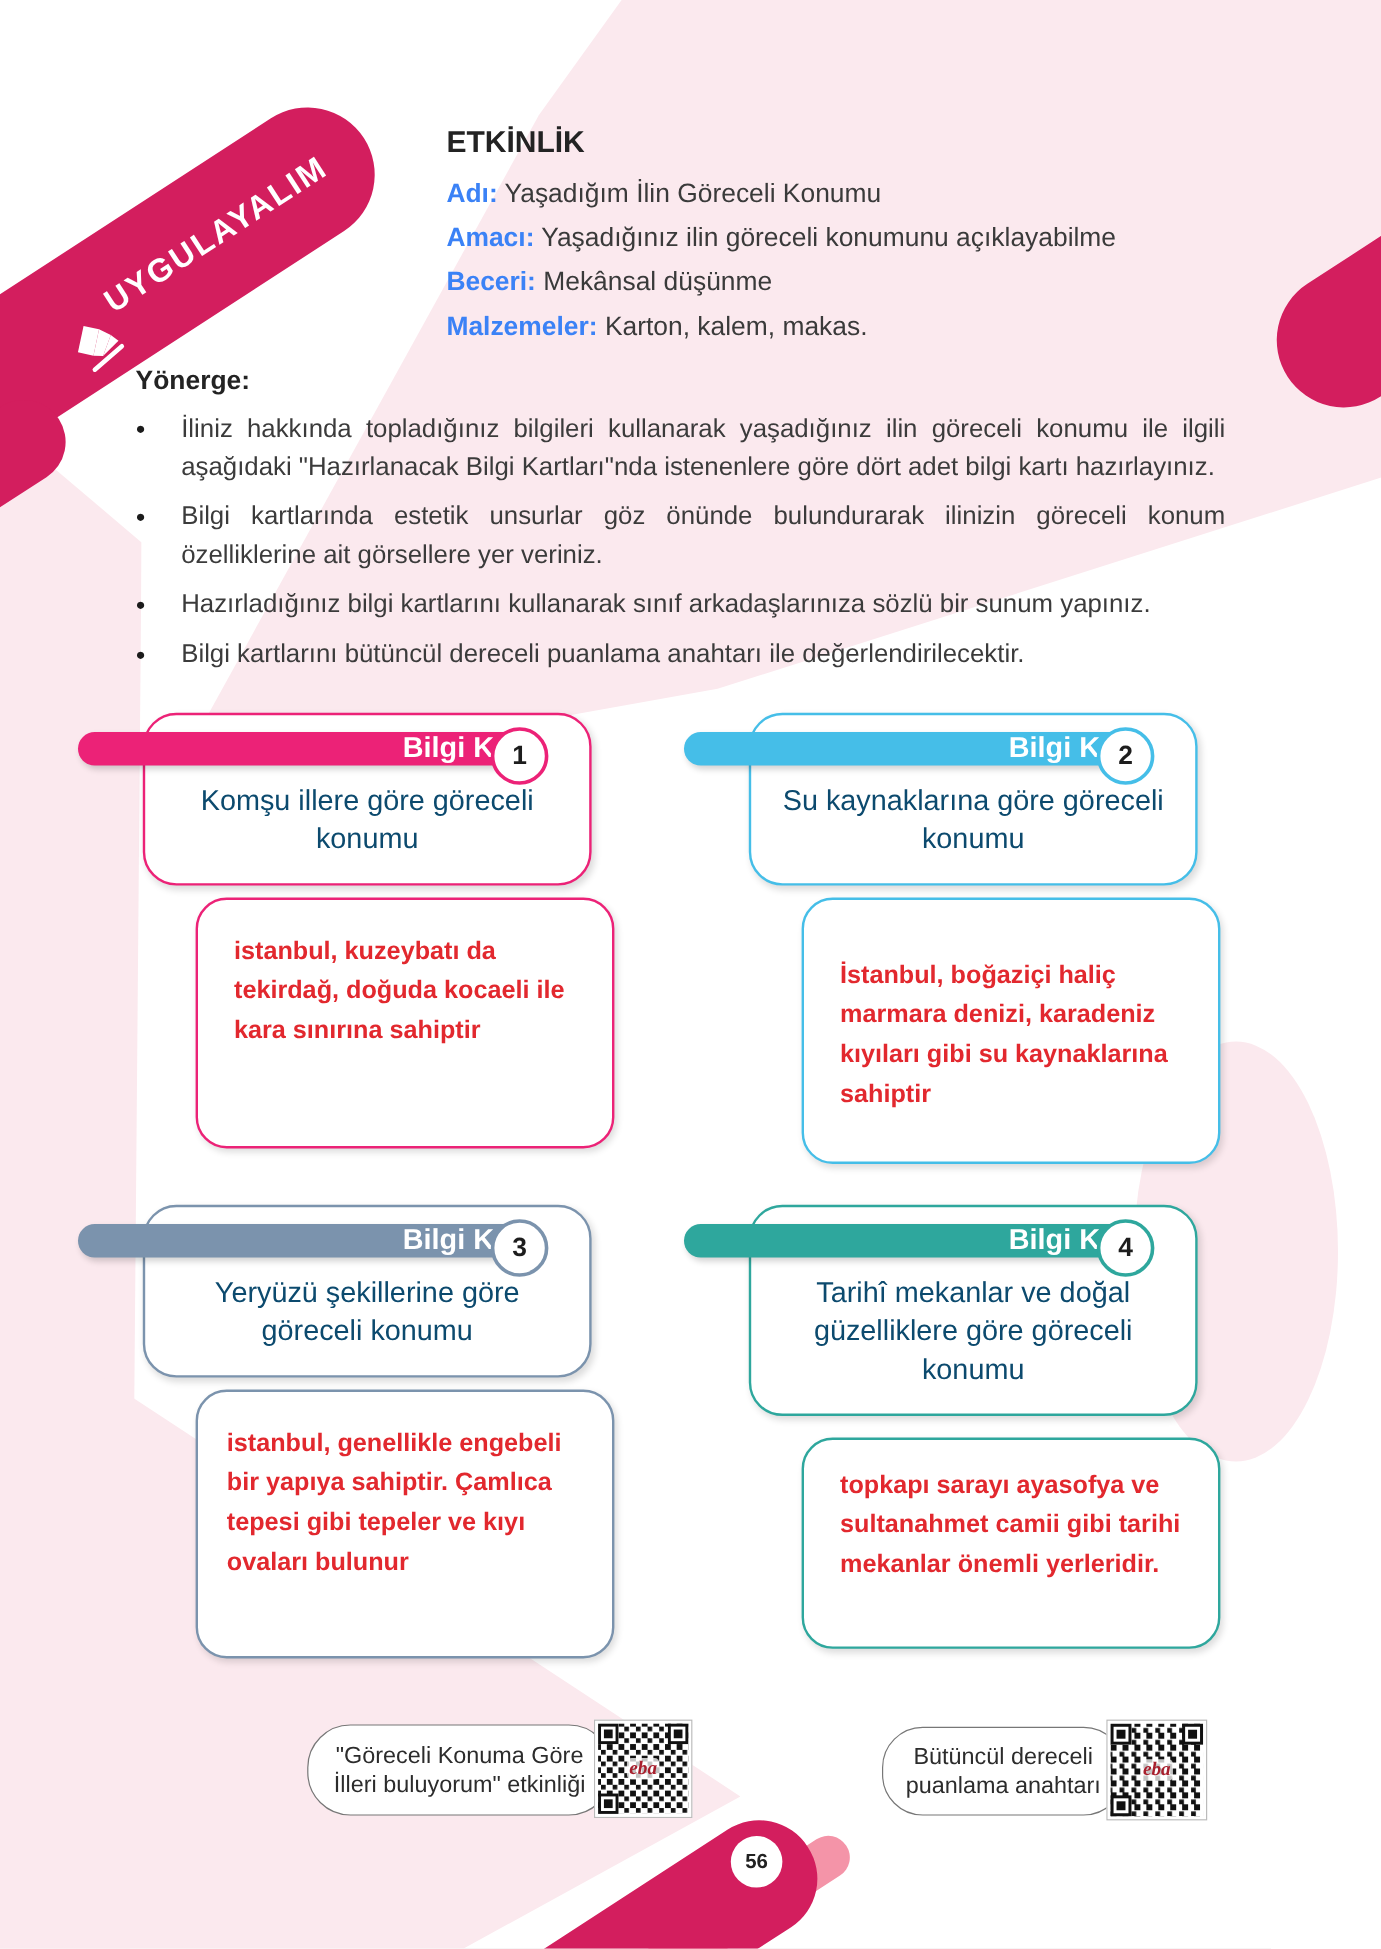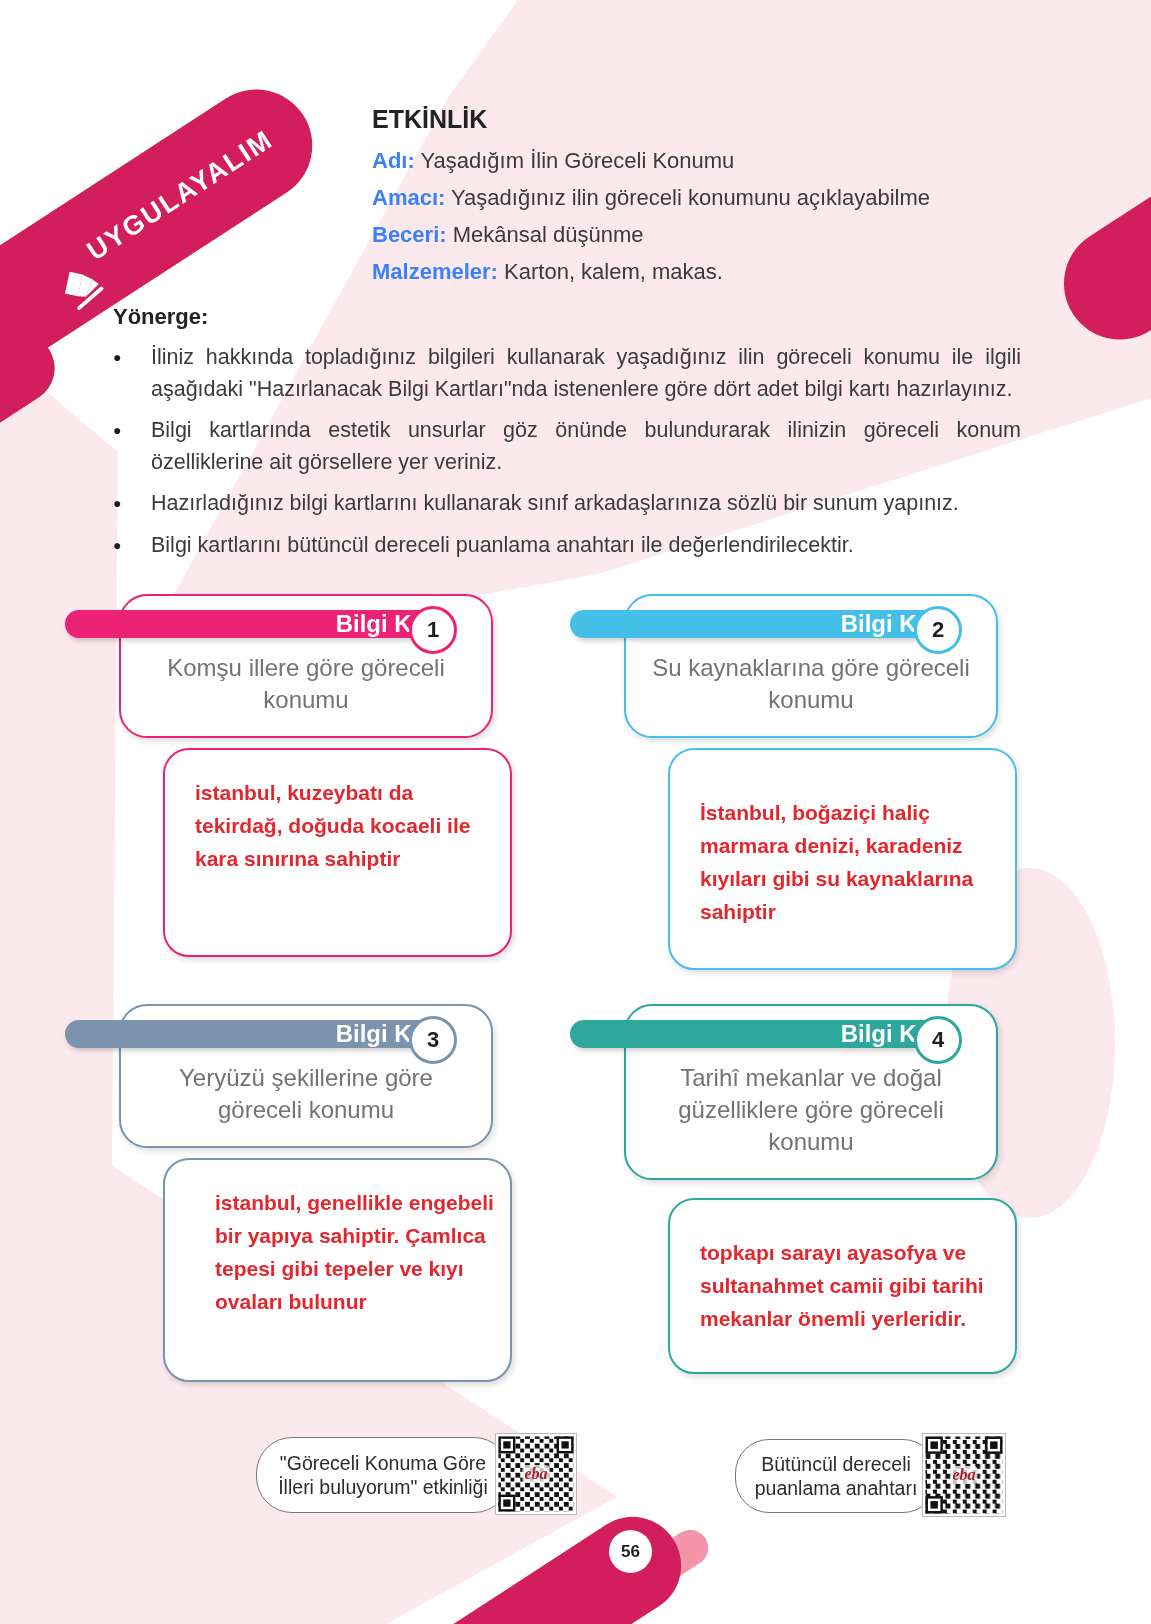--- a/index.html
+++ b/index.html
@@ -40,35 +40,35 @@
   .yon .dot{width:38px;flex:none;font-size:14px;line-height:31.5px;color:#1b1b1b;}
   .yon .txt{flex:1;text-align:justify;color:#3b3b3b;}
   
   .card{position:absolute;width:470px;height:410px;z-index:2;}
   .cbody{position:absolute;left:100px;width:345px;background:#fff;border:2px solid var(--c);
          border-radius:26px;z-index:1;box-shadow:2px 3px 6px rgba(0,0,0,.14);}
   .note{margin:0;padding:26px 16px 0 30px;color:#e2282e;font-size:21px;line-height:33px;font-weight:600;}
   .chead{position:absolute;left:56px;top:6px;width:374px;min-height:132px;background:#fff;
          border:2px solid var(--c);border-radius:28px;z-index:2;box-sizing:border-box;
          padding:56px 14px 20px;box-shadow:2px 3px 6px rgba(0,0,0,.14);}
-  .ctitle{text-align:center;font-size:24px;line-height:32px;color:#737373;}
+  .ctitle{text-align:center;font-size:24px;line-height:32px;color:#0c4a6e;}
   .cpill{position:absolute;left:2px;top:22px;width:384px;height:28px;background:var(--c);
          border-radius:24px;z-index:3;display:flex;align-items:center;justify-content:flex-end;
          box-shadow:2px 3px 5px rgba(0,0,0,.18);}
   .cpill .plabel{color:#fff;font-weight:bold;font-size:24px;}
   .cnum{position:absolute;right:-8px;top:-4px;width:48px;height:48px;border-radius:50%;background:#fff;
         border:3px solid var(--c);box-sizing:border-box;display:flex;align-items:center;
         justify-content:center;font-weight:bold;font-size:22px;color:#1d1d1d;}
   .c1 .cbody{top:160px;height:205px}
   .c2 .cbody{top:160px;height:218px}
   .c2 .note{padding-top:46px;}
   .c3 .cbody{top:160px;height:220px;}
-  .c3 .note{padding-left:50px}
+  .c3 .note{padding-left:24px}
   .c4 .cbody{top:200px;height:172px}
-  .c4 .note{padding-top:36px}
+  .c4 .note{padding-top:21px}
   
   .qrunit{position:absolute;z-index:2;}
   .qrbox{position:absolute;background:#fff;border:1.5px solid #777;display:flex;align-items:center;
          justify-content:center;text-align:center;font-size:19.5px;line-height:24px;color:#2c2c2c;}
   .qr{position:absolute;background:#fff;border:1px solid #bbb;}
   .qr svg{display:block;width:100%;height:100%;}
   .eba{position:absolute;left:50%;top:50%;transform:translate(-50%,-50%);color:#a81f2d;
        font-family:"Liberation Serif",serif;font-style:italic;font-weight:bold;font-size:16px;
        background:rgba(255,255,255,.75);padding:0 2px;border-radius:4px;}
 </style>

